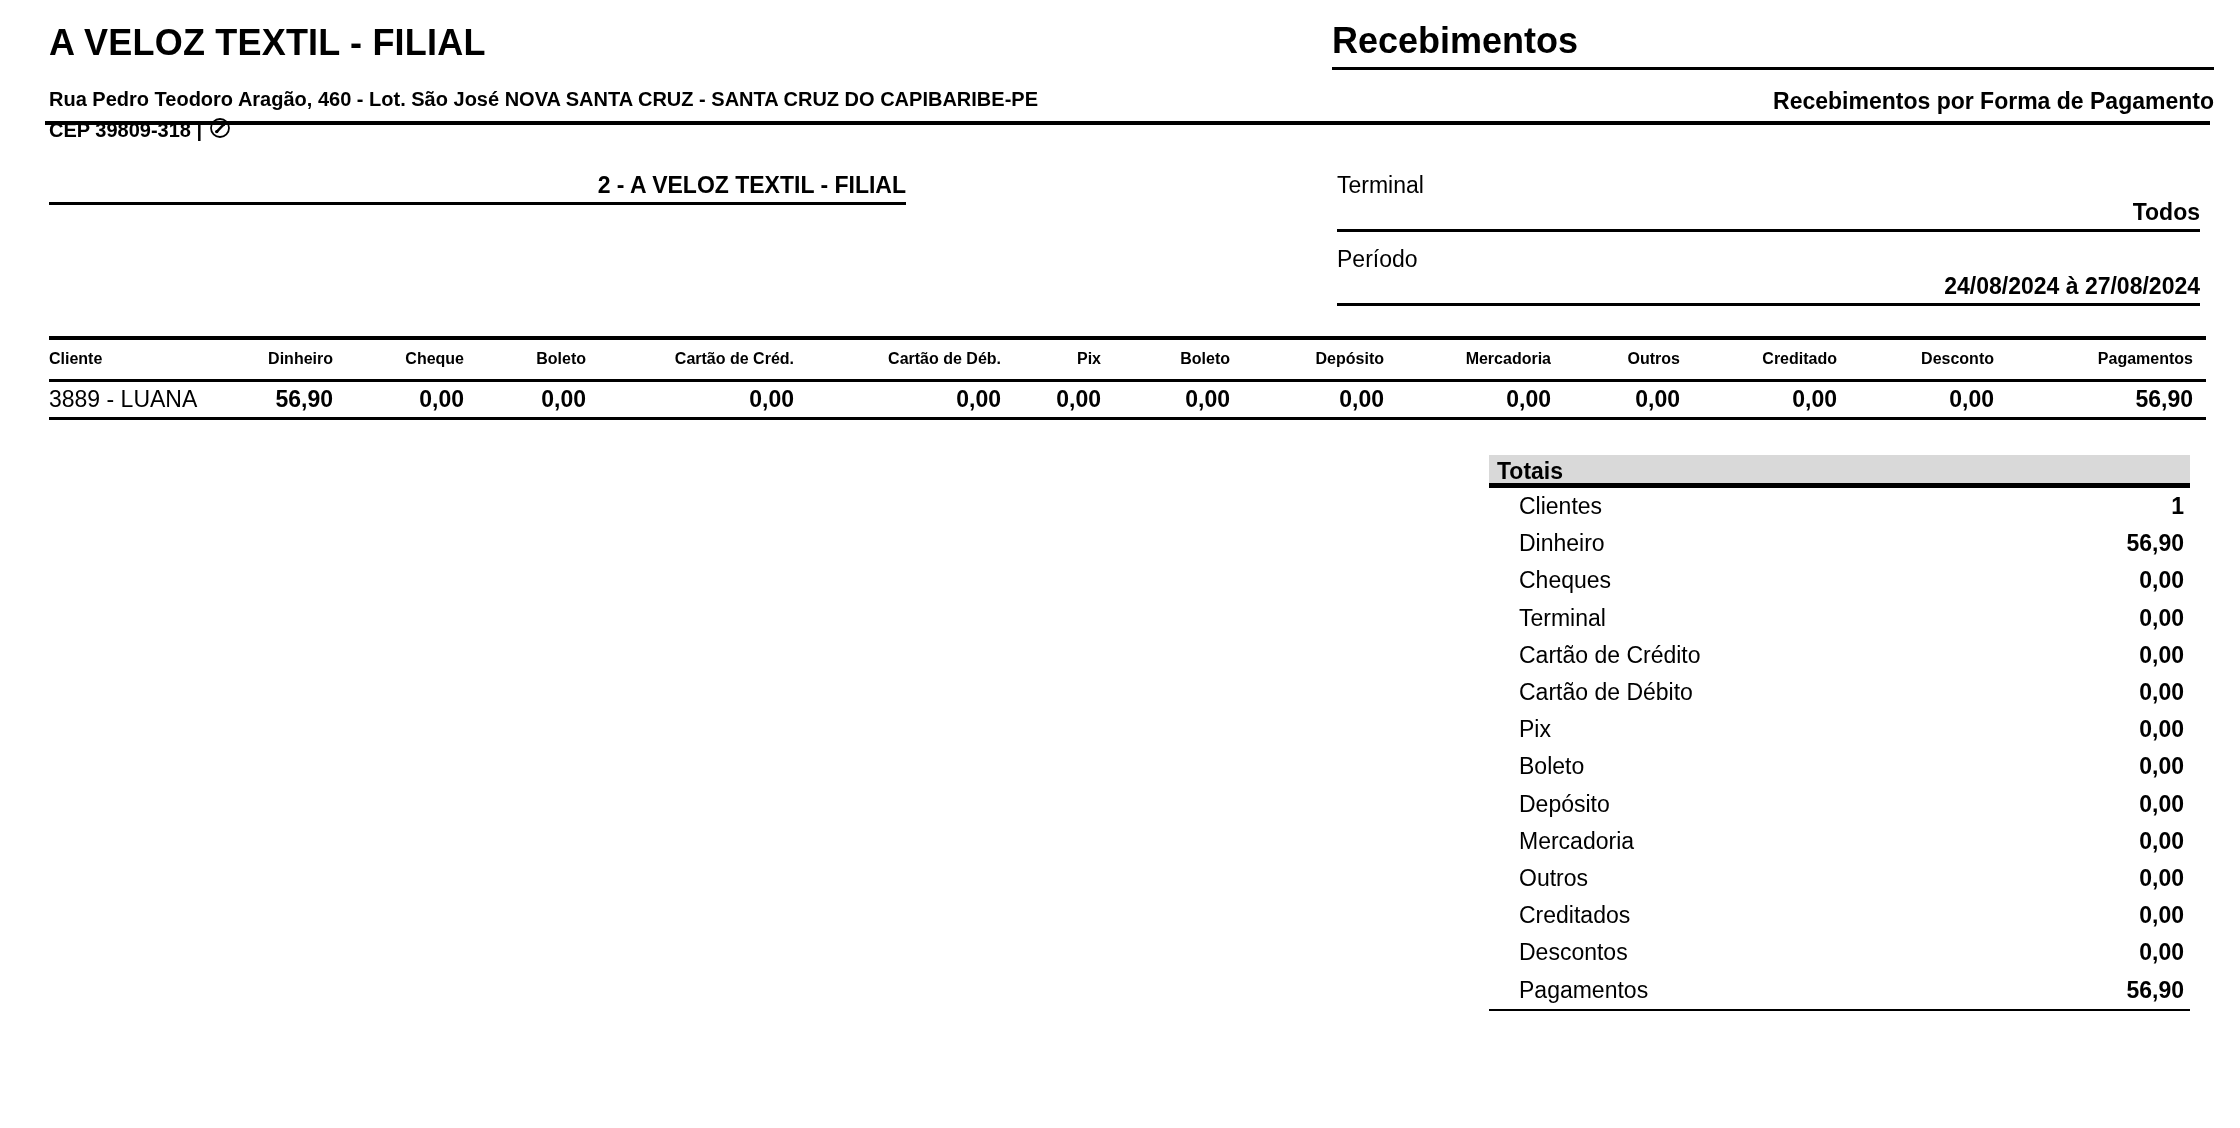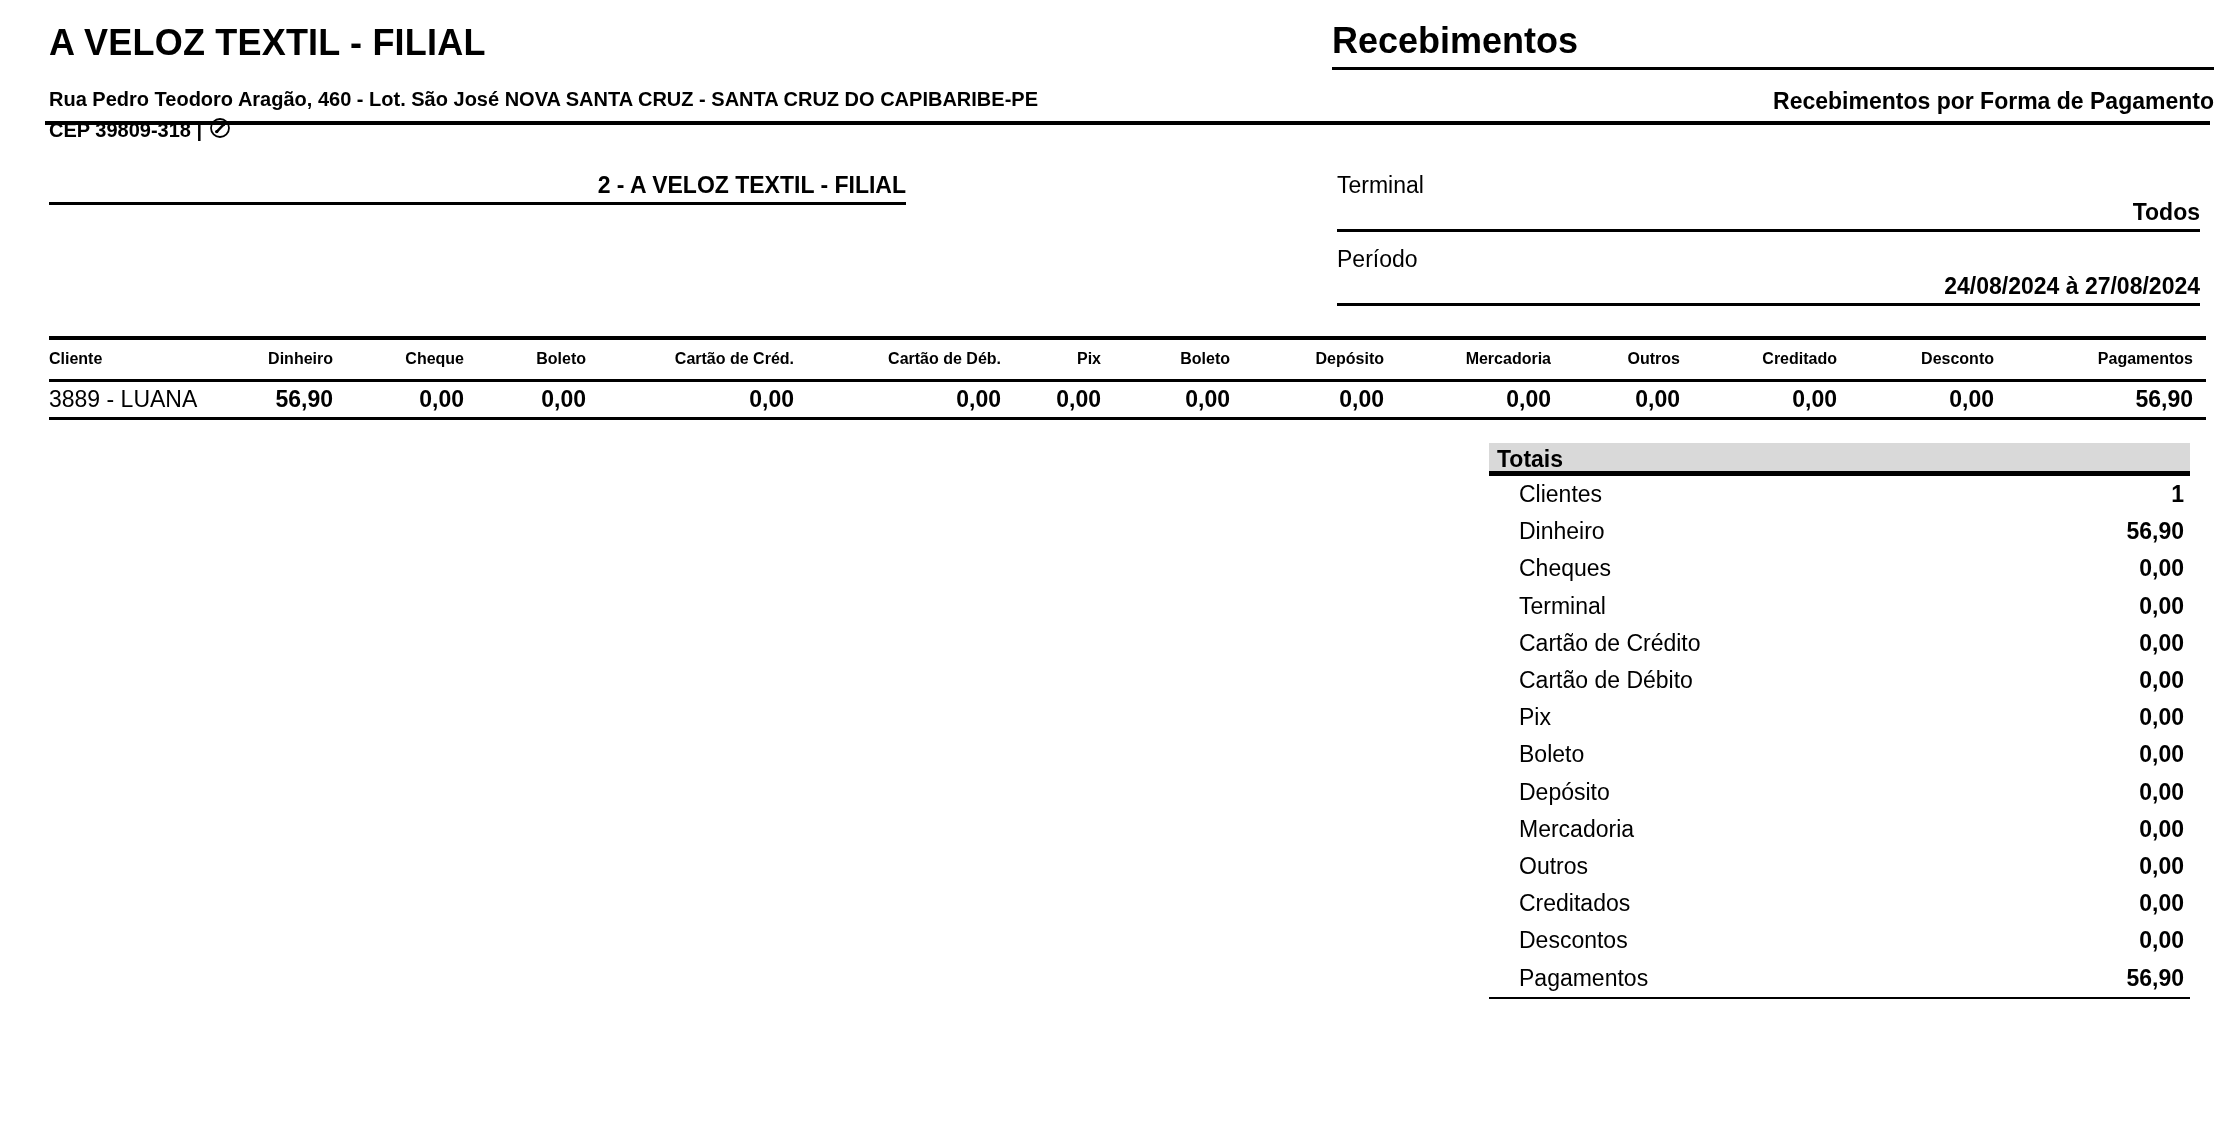--- a/index.html
+++ b/index.html
@@ -46,20 +46,21 @@
   table.pay-table th.left, table.pay-table td.left { text-align: left; font-weight: normal; }
   table.pay-table th.left { font-weight: bold; }
   table.pay-table th:last-child, table.pay-table td:last-child { padding-right: 13px; }
 
   
   .totals-panel { position: absolute; left: 1489px; top: 443px; width: 701px; }
   .totals-header {
     background: #d9d9d9; font-size: 23px; font-weight: bold;
     padding-left: 8px; height: 33px; line-height: 33px;
     border-bottom: 5px solid #000;
+    margin-top: 12px;
   }
   .totals-rows { border-bottom: 2px solid #000; }
   .totals-row { display: flex; justify-content: space-between; align-items: center; height: 37.2px; margin-left: 22px; }
   .t-label { font-size: 23px; font-weight: normal; padding-left: 8px; }
   .t-value { font-size: 23px; font-weight: bold; padding-right: 6px; }
 </style>
 </head>
 <body>
 
 <div class="page">

